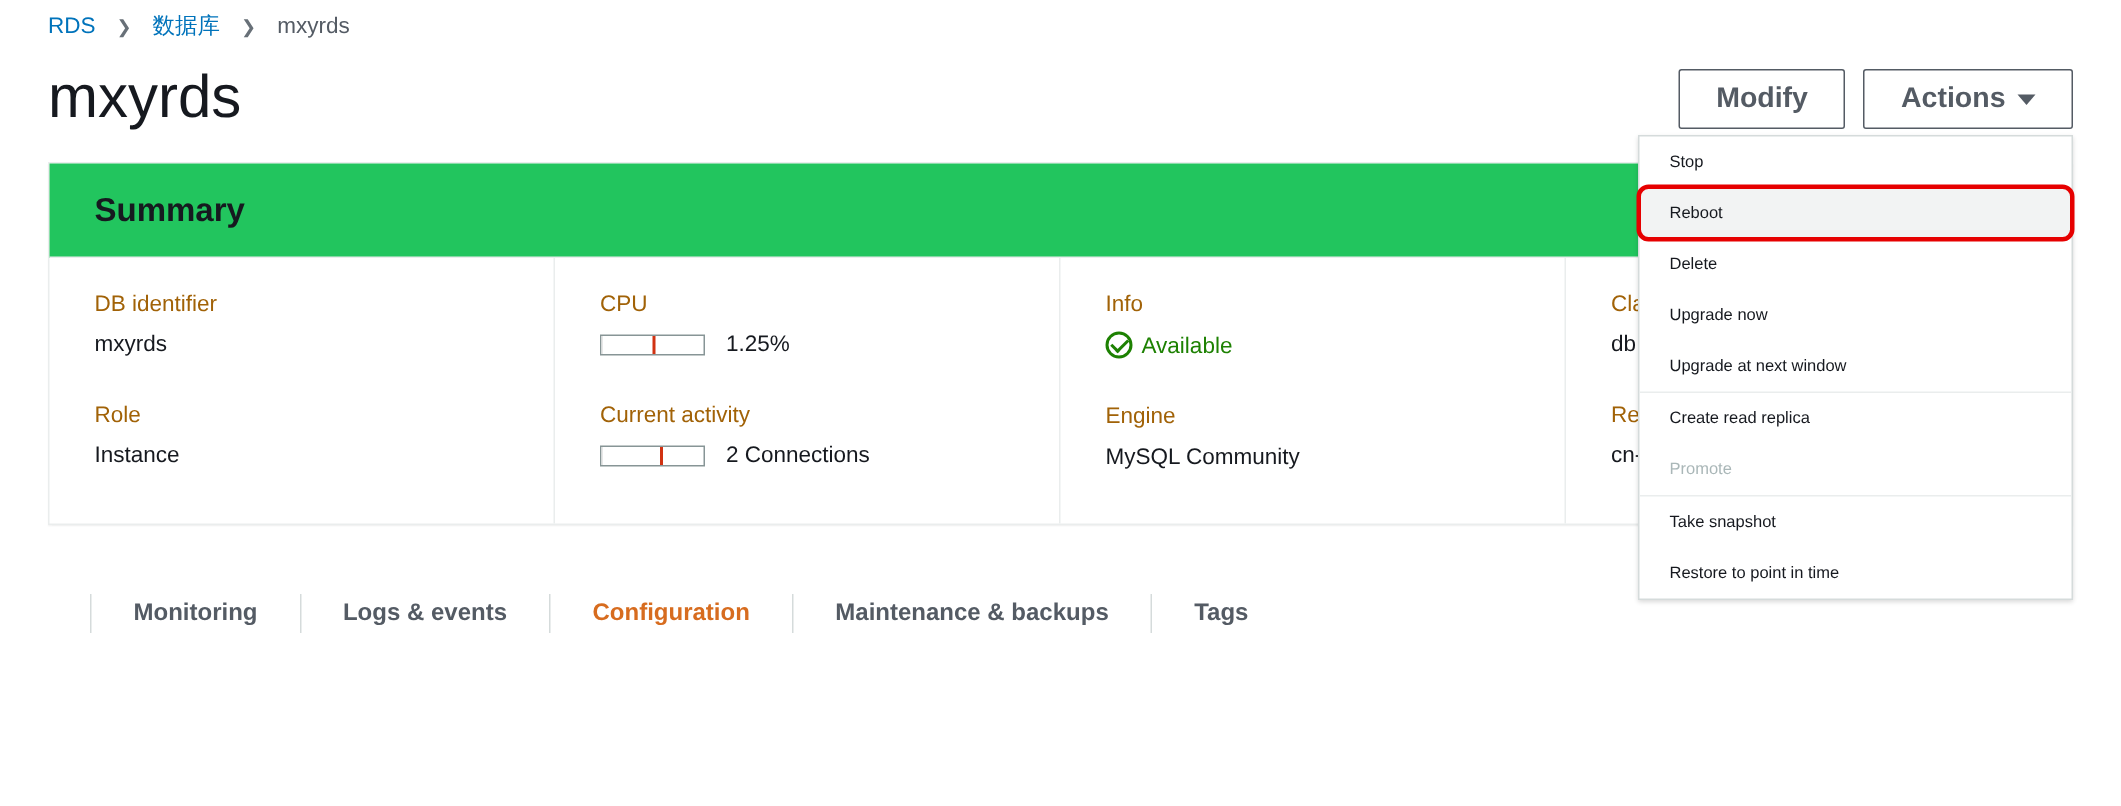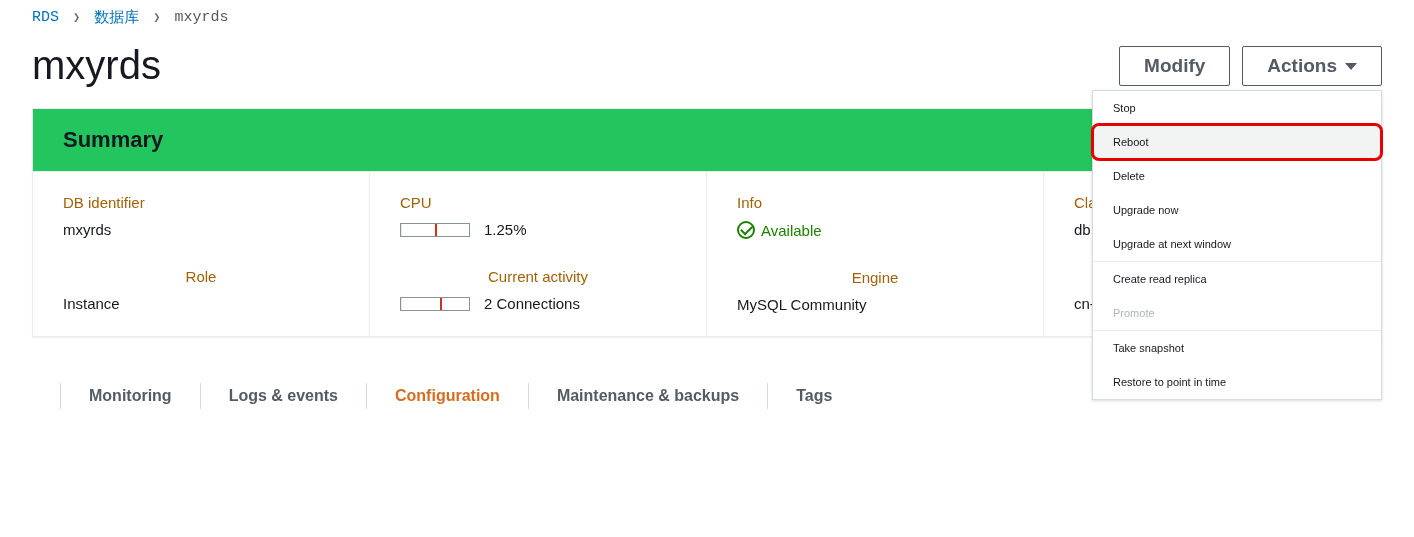--- a/index.html
+++ b/index.html
@@ -9,21 +9,20 @@
       color: #16191f;
       font-size: 14px;
       width: 1414px;
     }
     .breadcrumb {
       display: flex;
       align-items: center;
       gap: 14px;
       padding: 8px 32px 4px;
       font-size: 15px;
-      font-family: Liberation Mono, monospace;
     }
     .breadcrumb a { color: #0073bb; text-decoration: none; cursor: pointer; }
     .breadcrumb .chevron { color: #687078; font-size: 12px; }
     .breadcrumb .current { color: #545b64; }
 
     .header-row {
       display: flex;
       align-items: center;
       justify-content: space-between;
       padding: 12px 32px 20px;
@@ -113,21 +112,21 @@
     .summary-grid {
       display: grid;
       grid-template-columns: repeat(4, 1fr);
     }
     .summary-col {
       padding: 22px 30px;
       border-right: 1px solid #eaeded;
     }
     .summary-col:last-child { border-right: none; }
     .summary-block { margin-bottom: 30px; }
-    .summary-block:last-child { margin-bottom: 1px; text-align: center; }
+    .summary-block:last-child { margin-bottom: 14px; }
     .summary-label { color: #a16207; font-size: 15px; margin-bottom: 10px; }
     .summary-value { font-size: 15px; color: #16191f; display: flex; align-items: center; gap: 6px; }
     .summary-value.available { color: #1d8102; }
     .check-icon {
       width: 18px; height: 18px; border: 2px solid #1d8102; border-radius: 50%;
       display: inline-flex; align-items: center; justify-content: center;
     }
     .check-icon::after {
       content: '';
       width: 9px; height: 5px;

